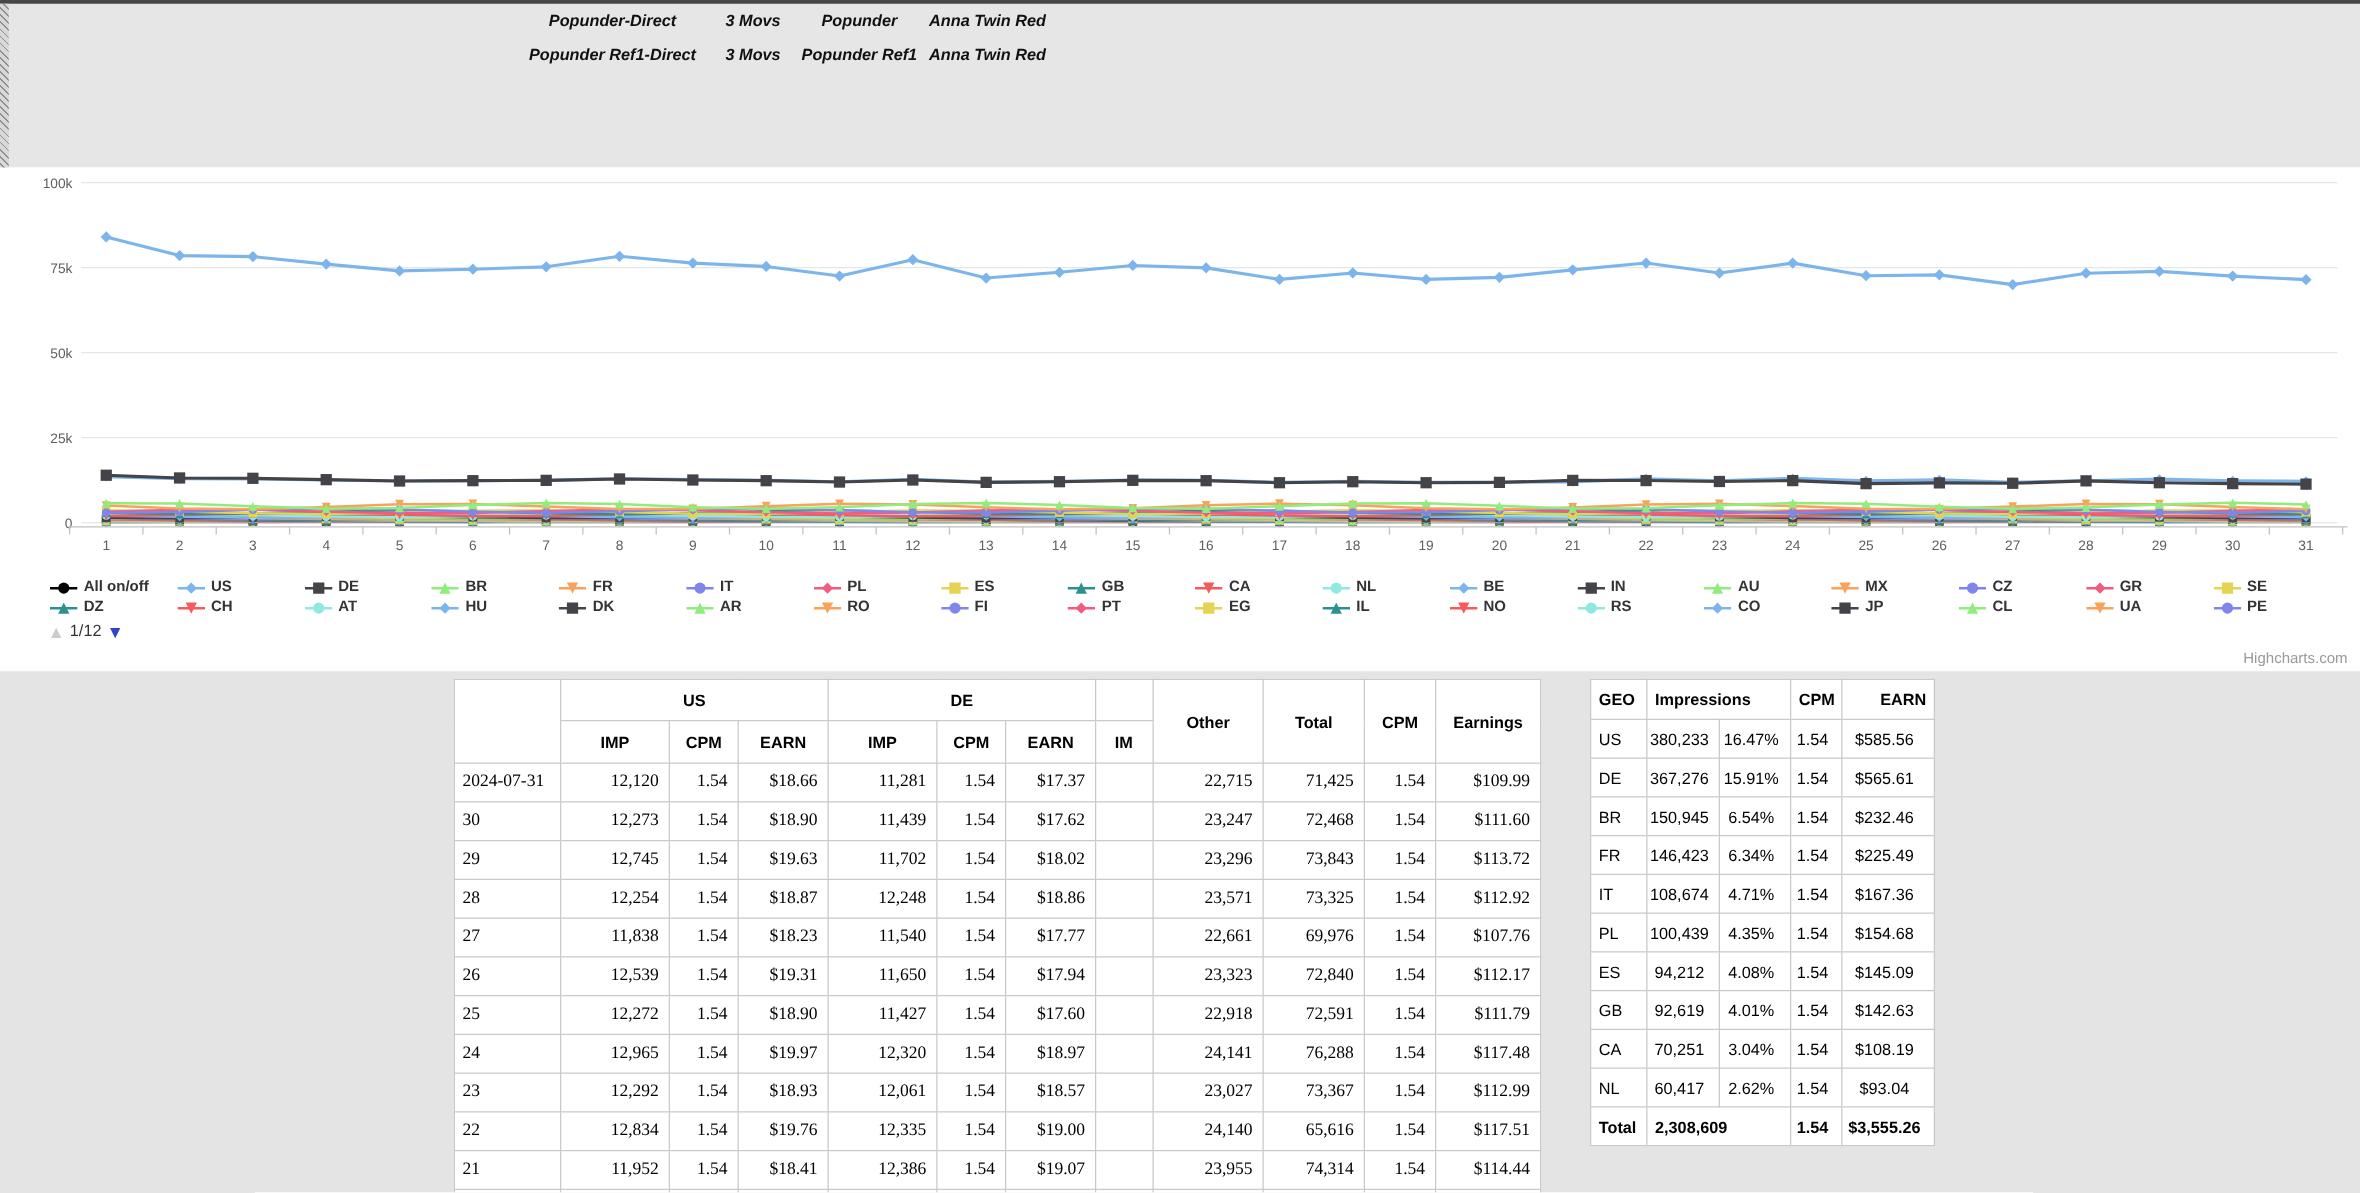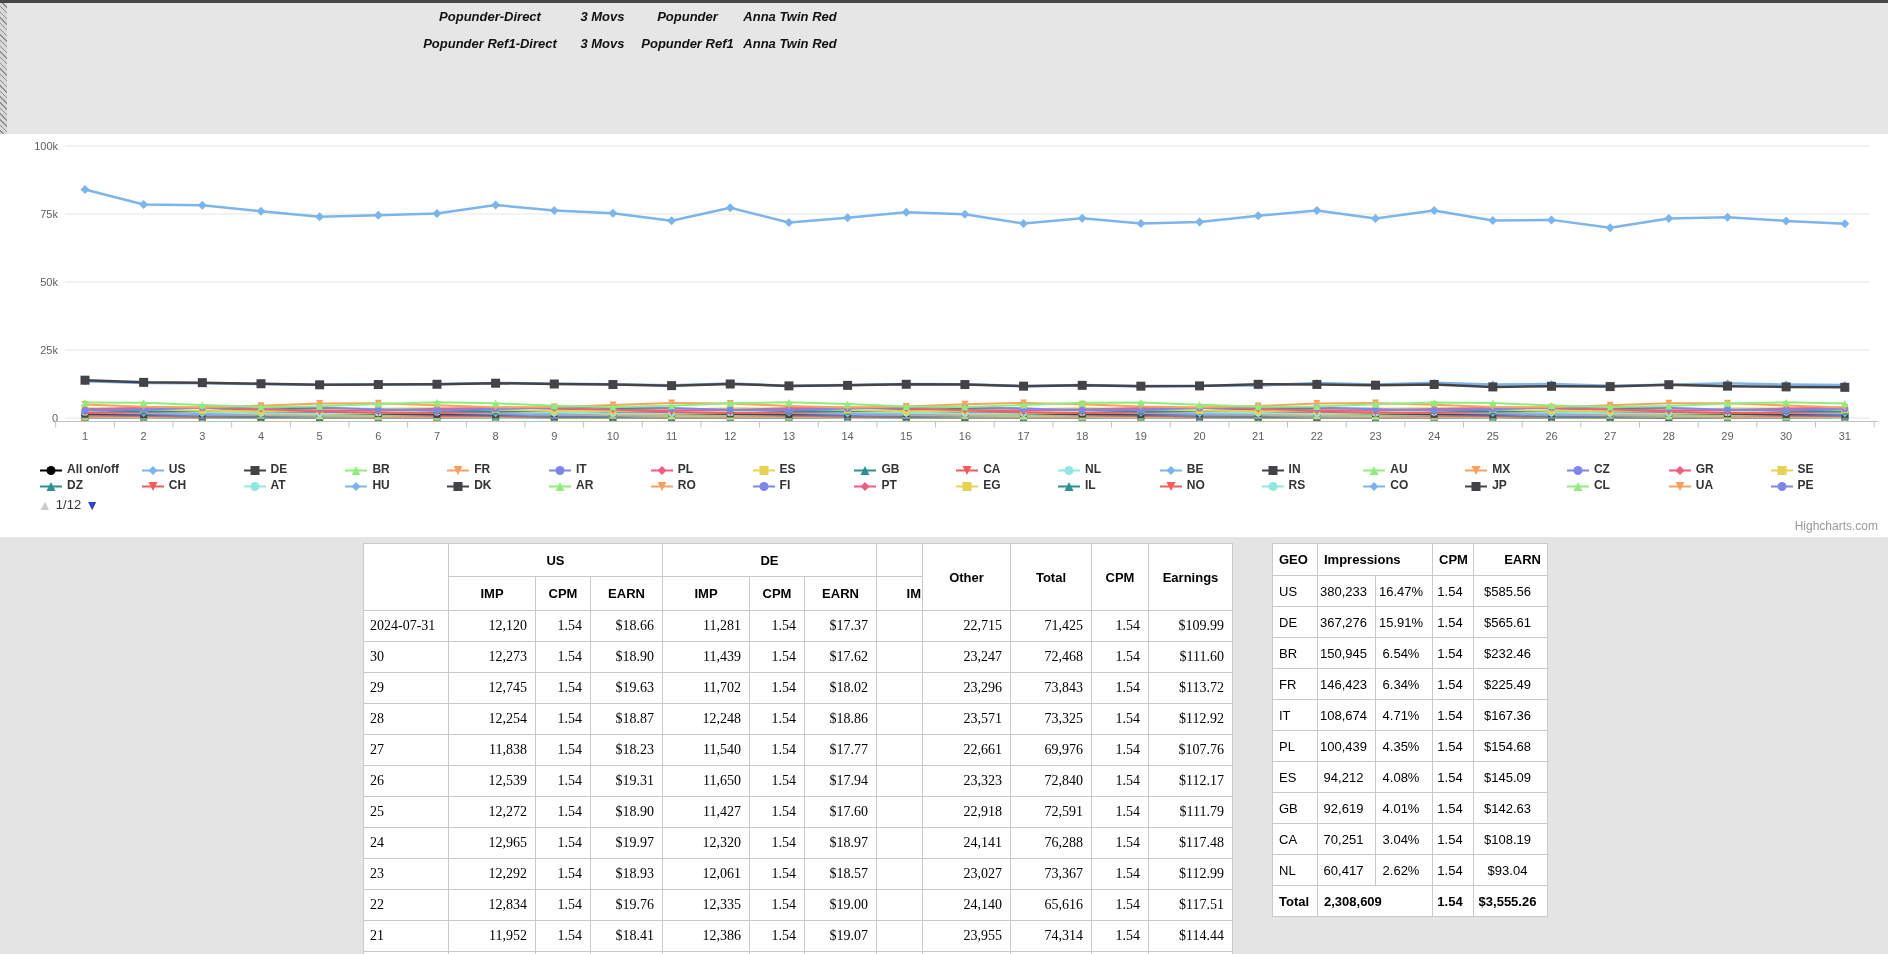--- a/index.html
+++ b/index.html
@@ -53,21 +53,21 @@
   table { border-collapse:collapse; background:#fff; }
   td,th { border:1px solid #c9c9c9; background:#fff; overflow:hidden; }
 
   .main-table { position:absolute; left:363px; top:6px; table-layout:fixed;
                 font-family:"Liberation Serif", serif; font-size:14px; color:#000; }
   .main-table th { font-family:"Liberation Sans",sans-serif; font-size:13px; font-weight:bold;
                    text-align:center; }
   .main-table .h1 { height:33px; } .main-table .h2 { height:34px; }
   .main-table td { height:31px; text-align:right; padding-right:8px; white-space:nowrap; }
   .main-table td.datecell { text-align:left; padding-left:6px; }
-  .main-table th.clip { text-align:right; padding-right:1px; }
+  .main-table th.clip { text-align:center; padding-right:1px; }
 
   .sum-table { position:absolute; left:1272px; top:6px; table-layout:fixed;
                font-size:13px; color:#000; }
   .sum-table th { height:32px; font-size:13px; text-align:left; padding-left:6px; }
   .sum-table th.thr { text-align:right; padding-right:6px; }
   .sum-table td { height:31px; text-align:center; padding-right:6px; white-space:nowrap; }
   .sum-table td.geo { text-align:left; padding-left:6px; }
   .sum-table .showmore td { text-align:center; padding:0; color:#5b84c4; cursor:pointer; }
   .sum-table .totalrow td { font-weight:bold; }
   .sum-table .totalrow td.imps { text-align:left; padding-left:6px; }

